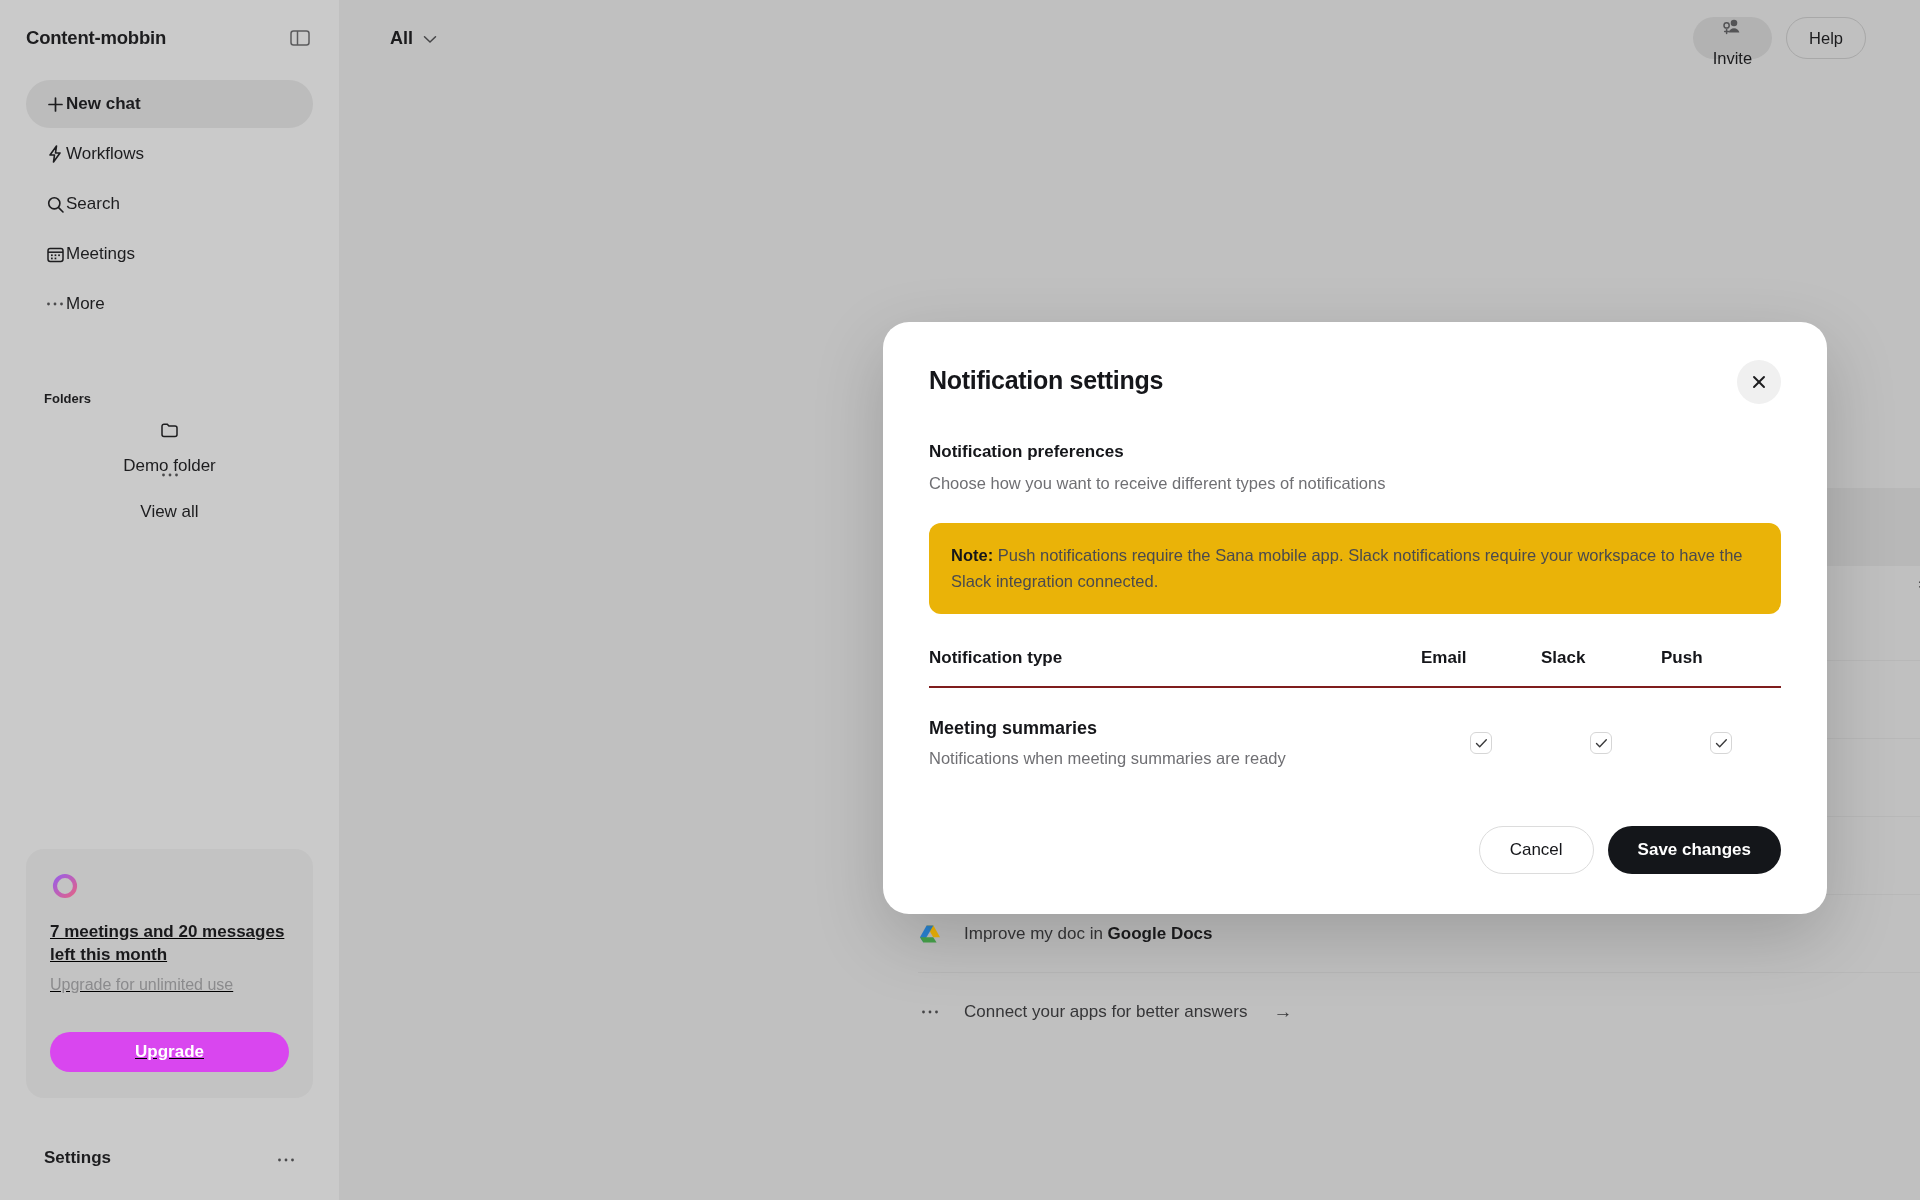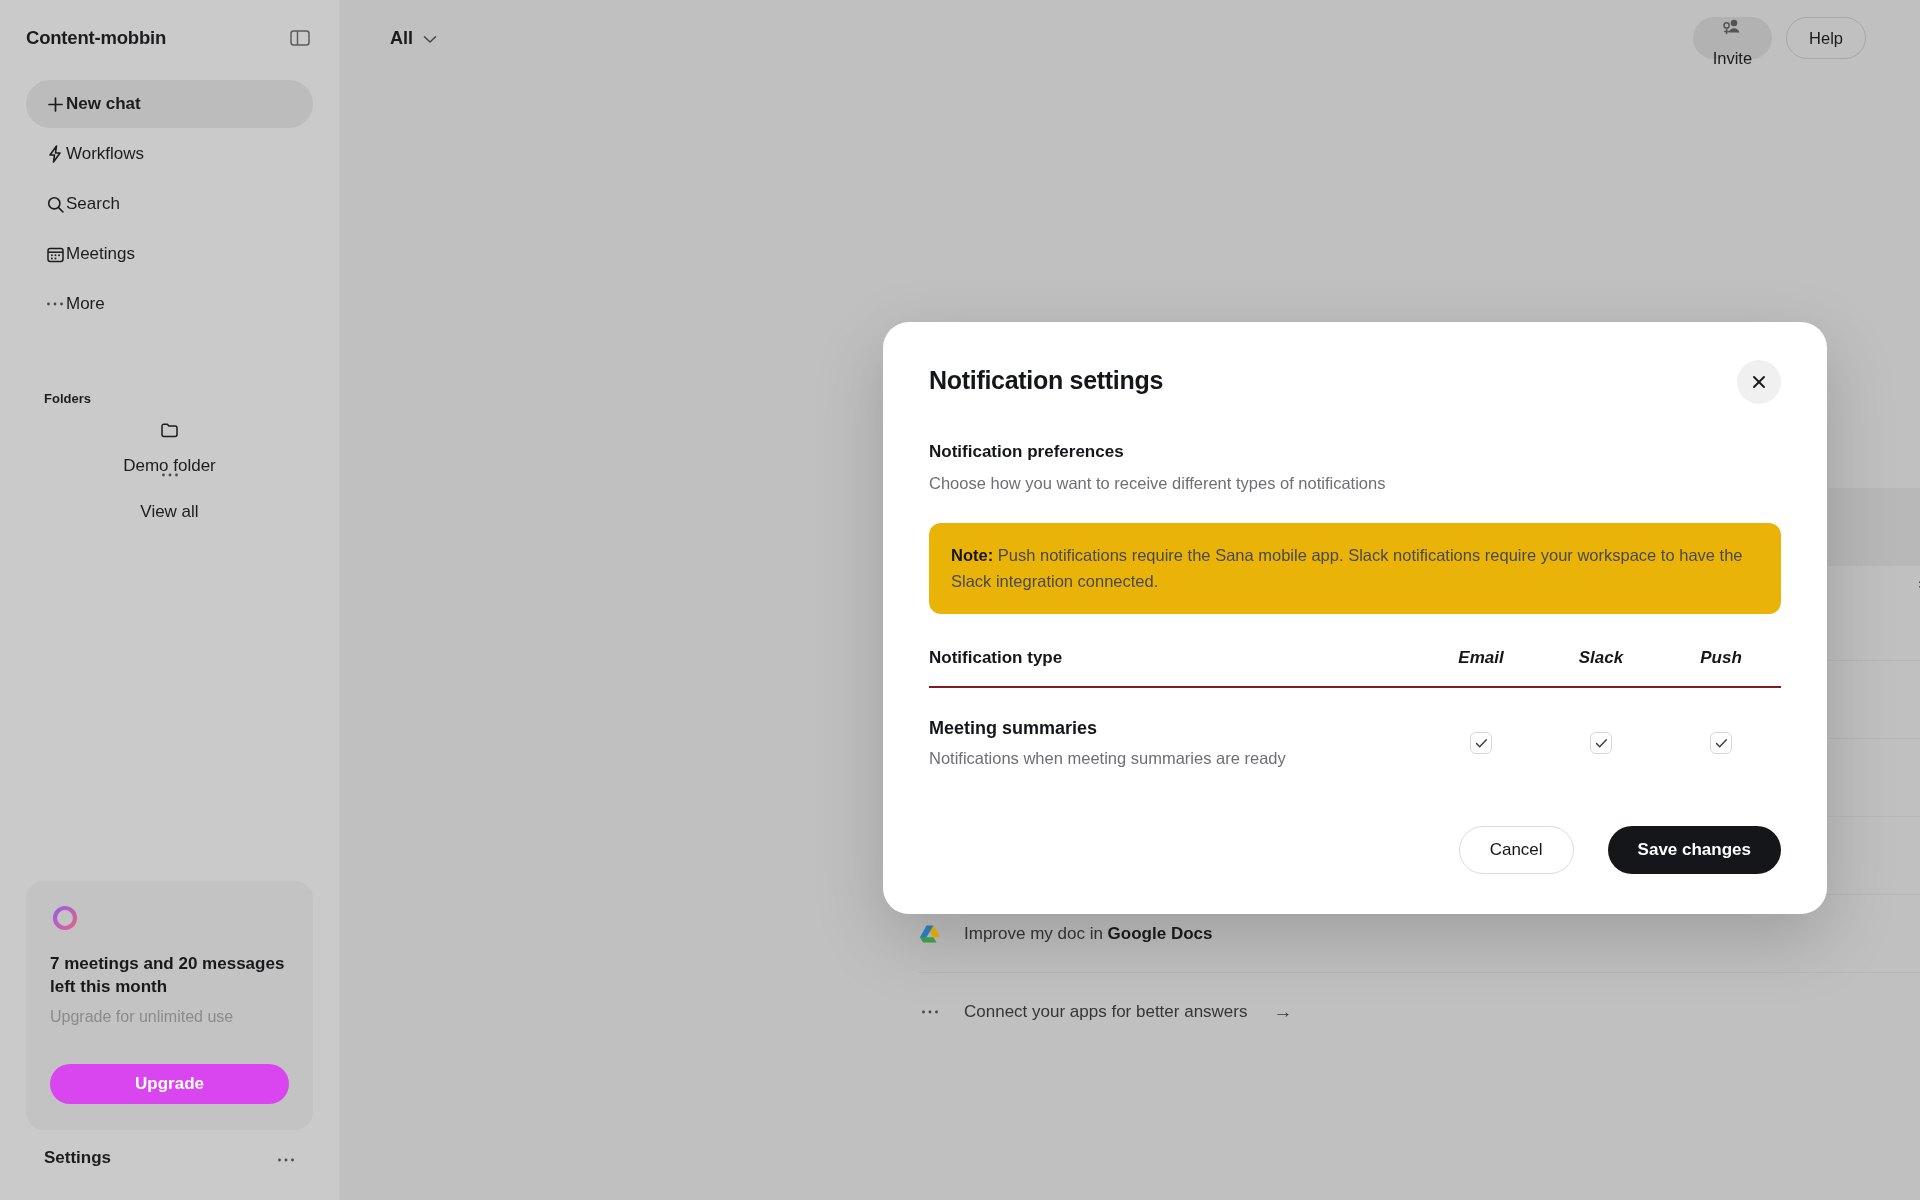--- a/index.html
+++ b/index.html
@@ -41,22 +41,22 @@
     font-size: 13px; font-weight: 700; color: #1d1d1f;
     padding: 0 18px; margin-top: 63px; margin-bottom: 12px;
   }
   .folder-item {
     display: flex; align-items: center; gap: 16px;
     height: 46px; padding: 0 18px; border-radius: 23px;
     font-size: 17px; color: #1d1d1f; cursor: pointer; flex-direction: column;
   }
 
   .usage-card {
-    position: absolute; left: 26px; right: 26px; bottom: 70px;
-    background: #c3c3c3; border-radius: 18px; padding: 22px 24px 26px;
+    position: absolute; left: 26px; right: 26px; bottom: 102px;
+    background: #c3c3c3; border-radius: 18px; padding: 22px 24px 26px; text-decoration: underline;
   }
   .usage-logo { width: 30px; height: 30px; margin-bottom: 20px; }
   .usage-title { font-size: 17px; font-weight: 700; color: #19191b; line-height: 1.32; }
   .usage-sub { font-size: 16px; color: #8b8b8d; margin-top: 10px; }
   .upgrade-btn {
     display: block; width: 100%; margin-top: 38px; height: 40px;
     background: #d946ef; color: #ffffff; border: none; border-radius: 24px;
     font-size: 17px; font-weight: 600; cursor: pointer;
     font-family: "Liberation Sans", sans-serif;
   }
@@ -137,32 +137,32 @@
     padding: 20px 22px; font-size: 16.5px; color: #4a4a4e; line-height: 1.55;
   }
   .note-box b { color: #15161a; font-weight: 700; }
 
   .tbl { margin-top: 34px; width: 100%; }
   .tbl-head {
     display: flex; align-items: center; padding-bottom: 18px;
     border-bottom: 2px solid #7f1d1d;
   }
   .col-type { flex: 1; font-size: 17px; font-weight: 600; color: #15161a; }
-  .col-ch { width: 120px; text-align: center; font-size: 17px; font-weight: 600; color: #15161a; font-style: italic; }
+  .col-ch { width: 120px; text-align: left; font-size: 17px; font-weight: 600; color: #15161a; }
   .tbl-row { display: flex; align-items: center; padding-top: 30px; }
   .row-main { flex: 1; }
   .row-title { font-size: 18px; font-weight: 700; color: #15161a; }
   .row-sub { font-size: 16.5px; color: #6f6f73; margin-top: 10px; }
   .cb-cell { width: 120px; display: flex; align-items: center; justify-content: center; }
   .checkbox {
     width: 22px; height: 22px; border: 1px solid #d6d6d6; border-radius: 6px;
     background: #ffffff; display: flex; align-items: center; justify-content: center;
     cursor: pointer;
   }
-  .modal-foot { display: flex; justify-content: flex-end; gap: 34px; margin-top: 58px; }
+  .modal-foot { display: flex; justify-content: flex-end; gap: 14px; margin-top: 58px; }
   .btn-cancel {
     height: 48px; padding: 0 30px; border-radius: 24px; background: #ffffff;
     border: 1px solid #dcdcdc; font-size: 17px; color: #15161a; cursor: pointer;
     font-family: "Liberation Sans", sans-serif;
   }
   .btn-save {
     height: 48px; padding: 0 30px; border-radius: 24px; background: #14161a;
     border: none; font-size: 17px; font-weight: 600; color: #ffffff; cursor: pointer;
     font-family: "Liberation Sans", sans-serif;
   }

